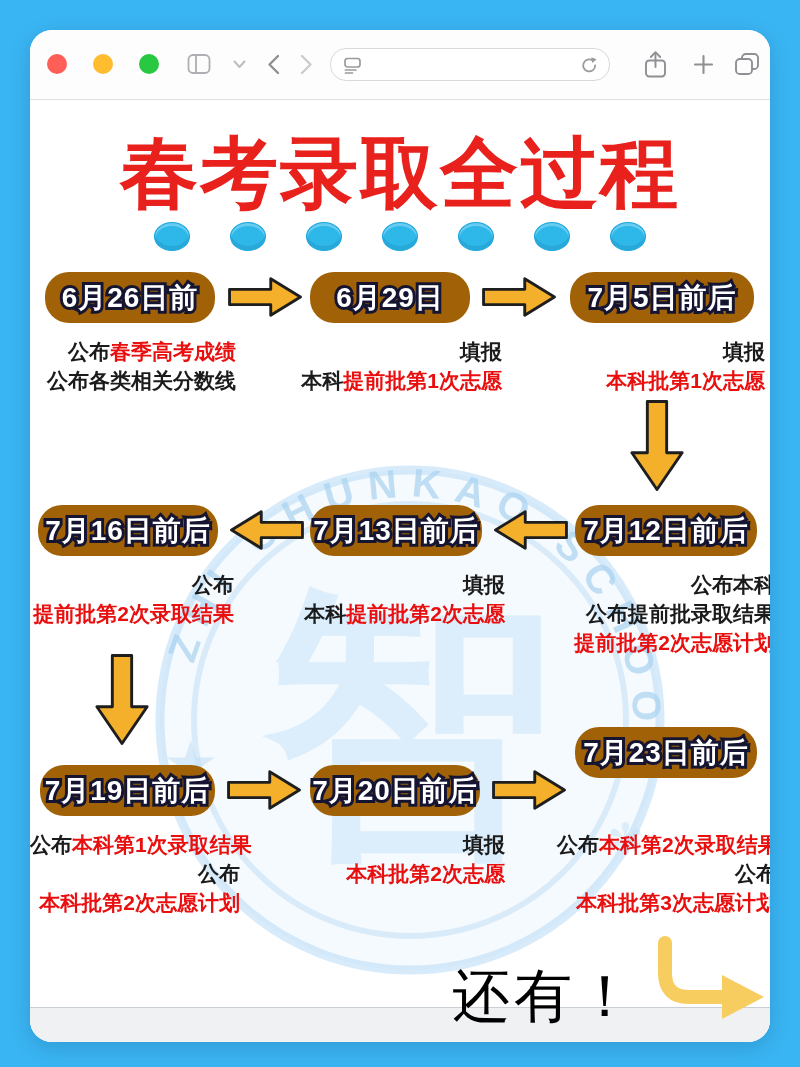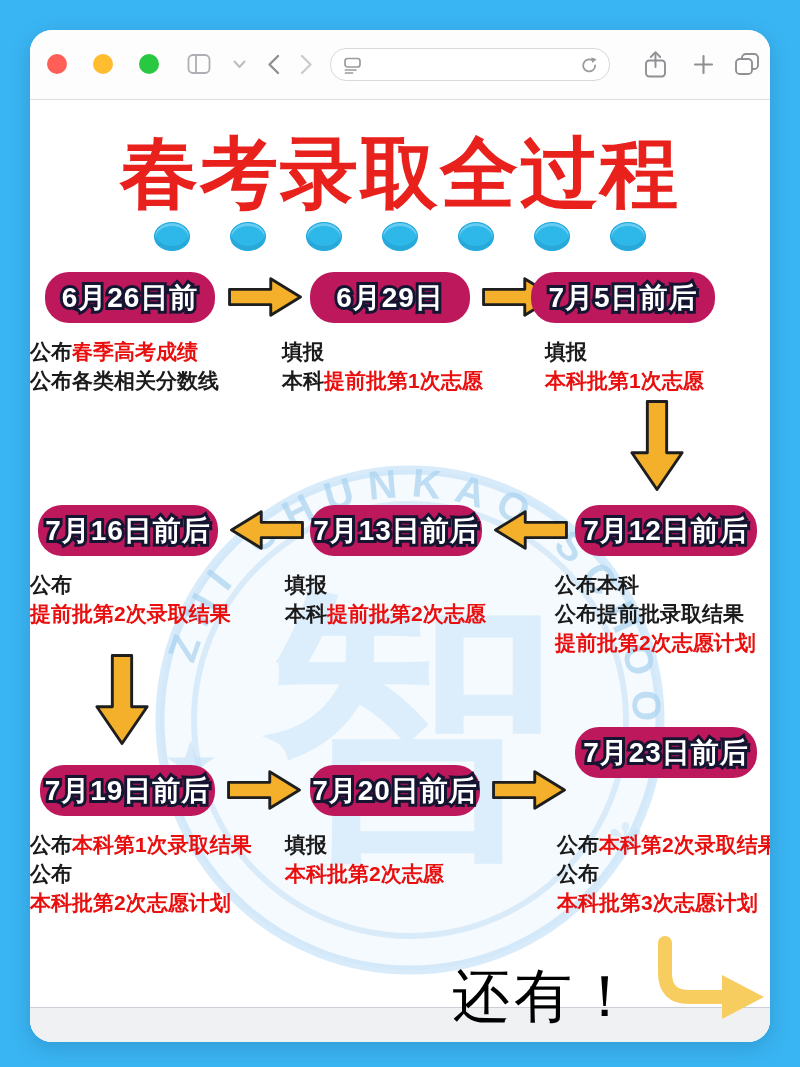--- a/index.html
+++ b/index.html
@@ -21,27 +21,27 @@
 
   
   .poster { position:absolute; left:0; top:70px; width:740px; height:942px; background:#ffffff; }
   .wm { position:absolute; left:115px; top:355px; width:530px; height:530px; pointer-events:none; }
   .title { position:absolute; left:0; top:22px; width:740px; text-align:center;
            font-size:78px; font-weight:900; letter-spacing:2px; color:#e8211d; }
   .dots { position:absolute; left:0; top:122px; width:740px; display:flex; justify-content:center; gap:40px; }
   .dot { width:36px; height:29px; border-radius:50%; background:#2eb8e9; border:1.5px solid #1fa9de;
          box-shadow:inset 0 -4px 0 rgba(10,90,130,.16), inset 0 3px 0 rgba(255,255,255,.28); }
 
-  .box { position:absolute; height:51px; background:#be185d; border-radius:24px;
+  .box { position:absolute; height:51px; background:#a16207; border-radius:24px;
          display:flex; align-items:center; justify-content:center; }
   .box span { font-size:28px; font-weight:900; color:#ffffff; letter-spacing:1px;
               -webkit-text-stroke:6px #151532; paint-order:stroke fill; }
   .harrow, .darrow, .carrow { position:absolute; line-height:0; }
 
-  .desc { position:absolute; text-align:left; font-size:21px; font-weight:700;
+  .desc { position:absolute; text-align:right; font-size:21px; font-weight:700;
           line-height:29px; color:#1b1b1b; white-space:nowrap; }
   .desc .r { color:#e90f0f; }
 
   
   .fbar { position:absolute; left:0; top:977px; width:740px; height:35px; background:#f0f1f3;
           border-top:1.5px solid #c9cfd5; }
   .more { position:absolute; left:380px; top:928px; width:270px; text-align:center;
           font-size:58px; font-weight:500; color:#000000; letter-spacing:4px; }
 </style>
 </head>
@@ -154,21 +154,21 @@
           </svg>
       </div>
       <div class="box" style="left:280px;top:172px;width:160px">
           <span>6月29日</span>
         </div>
       <div class="harrow" style="left:450px;top:174px">
         <svg viewBox="0 0 80 48" width="78" height="46">
             <polygon points="3,16 46,16 46,5 77,24 46,43 46,32 3,32" fill="#f4b02a" stroke="#1e1e1e" stroke-width="3" stroke-linejoin="round"></polygon>
           </svg>
       </div>
-      <div class="box" style="left:501px;top:172px;width:184px">
+      <div class="box" style="left:540px;top:172px;width:184px">
           <span>7月5日前后</span>
         </div>
 
       <div class="desc" style="left:0;top:237px;width:206px">
         <div><span>公布</span><span class="r">春季高考成绩</span></div>
         <div><span>公布各类相关分数线</span></div>
       </div>
       <div class="desc" style="left:252px;top:237px;width:220px">
         <div><span>填报</span></div>
         <div><span>本科</span><span class="r">提前批第1次志愿</span></div>

